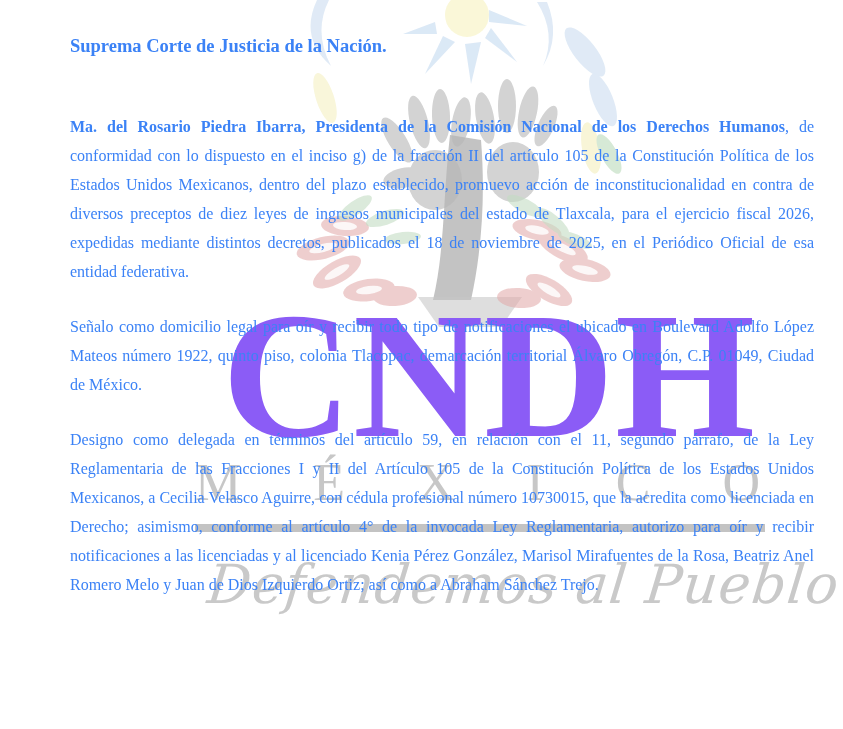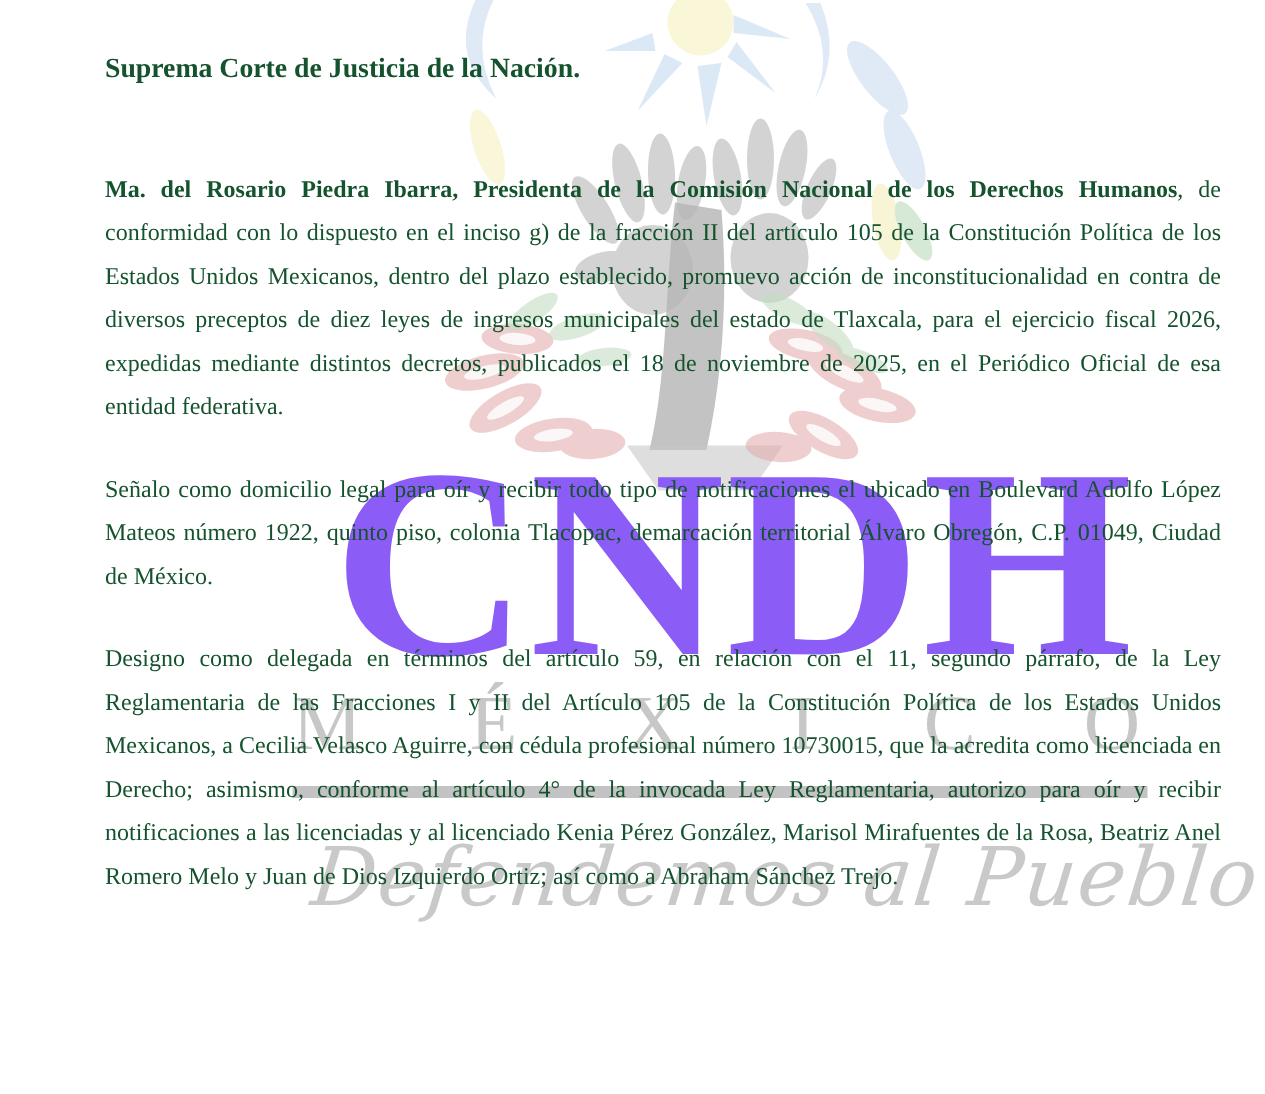--- a/index.html
+++ b/index.html
@@ -37,21 +37,21 @@
     font-style: italic; font-size: 54px; line-height: 70px;
     letter-spacing: 1px; color: #c9c9c9; white-space: nowrap;
     transform: skewX(-6deg);
   }
 
   
   .content {
     position: absolute; inset: 0; z-index: 1;
     box-sizing: border-box;
     padding: 34px 29px 0 70px;
-    color: #14532d;
+    color: #3b82f6;
   }
   .recipient {
     margin: 0 0 54px 0;
     font-size: 18.5px; line-height: 24px; font-weight: bold;
   }
   .para {
     margin: 0 0 26px 0;
     font-size: 16px; line-height: 29px;
     text-align: justify;
   }

